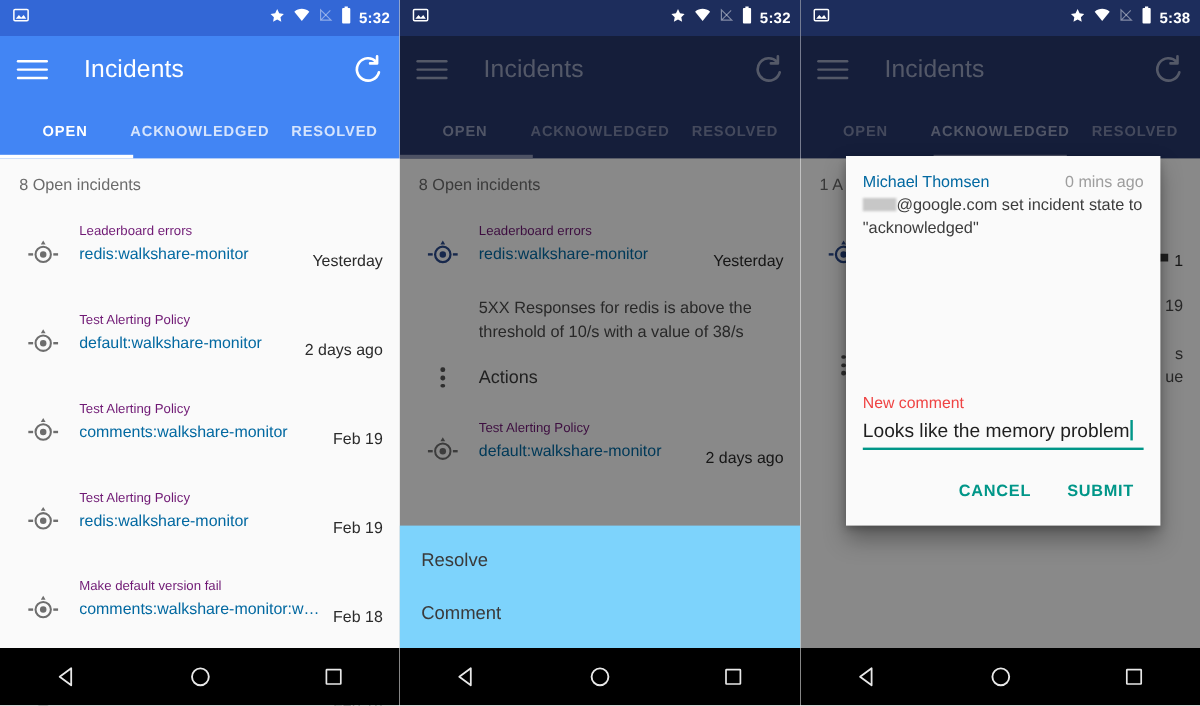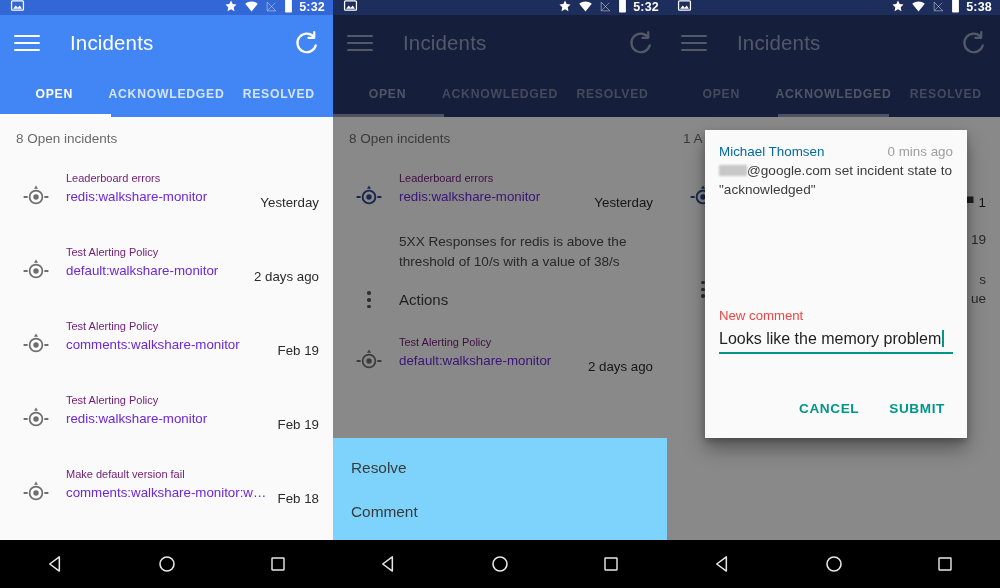--- a/index.html
+++ b/index.html
@@ -16,21 +16,21 @@
     width:333px; height:588px;
     overflow:hidden;
     background:#fafafa;
     flex:0 0 auto;
   }
   .panel.p2 { width:334px; }
   .panel.p3 { width:333px; }
 
   
   .statusbar {
-    height:15px; width:100%;
+    height:30px; width:100%;
     background:#3367d6;
     display:flex; align-items:center;
     padding:0 8px 0 10px;
     position:relative; z-index:40;text-align:center;
   }
   .statusbar.dark { background:#1d2d5c; }
   .sb-left { display:flex; align-items:center; gap:5px; }
   .sb-right { margin-left:auto; display:flex; align-items:center; gap:6px; }
   .sb-time {
     color:#fff; font-size:12.5px; font-weight:bold;
@@ -97,21 +97,21 @@
     flex:0 0 auto; width:44px; height:44px;
     display:flex; align-items:center; justify-content:center;
     margin-top:8px;
   }
   .row-main { flex:1 1 auto; min-width:0; padding-left:8px; padding-top:4px; }
   .row-title {
     font-size:11px; color:#701a75; line-height:1.35;
     white-space:nowrap; overflow:hidden; text-overflow:ellipsis;
   }
   .row-sub {
-    font-size:13.3px; color:#6d28d9; line-height:1.35; margin-top:2px;
+    font-size:13.3px; color:#0369a1; line-height:1.35; margin-top:2px;
     white-space:nowrap; overflow:hidden; text-overflow:ellipsis;
   }
   .row-time {
     flex:0 0 auto; font-size:13.3px; color:#2b2b2b;
     align-self:flex-end; padding-bottom:9px; padding-left:6px;
     white-space:nowrap;
   }
   .row-desc {
     font-size:13.6px; color:#4a4a4a; line-height:1.45;
     padding:2px 14px 10px 66px;
@@ -179,21 +179,20 @@
     border-bottom:2px solid #009688; position:relative;
     white-space:nowrap; overflow:hidden;
   }
   .caret {
     display:inline-block; width:1.6px; height:17px; background:#009688;
     vertical-align:-3px; margin-left:1px;
   }
   .dlg-actions {
     display:flex; justify-content:flex-end; gap:10px;
     padding:18px 12px 14px 12px;
-    margin-top:21px;
   }
   .dlg-btn {
     font-size:13.6px; font-weight:bold; color:#009688;
     letter-spacing:0.6px; padding:8px 10px; cursor:pointer;
   }
 </style>
 </head>
 <body>
 
 <div class="stage">

